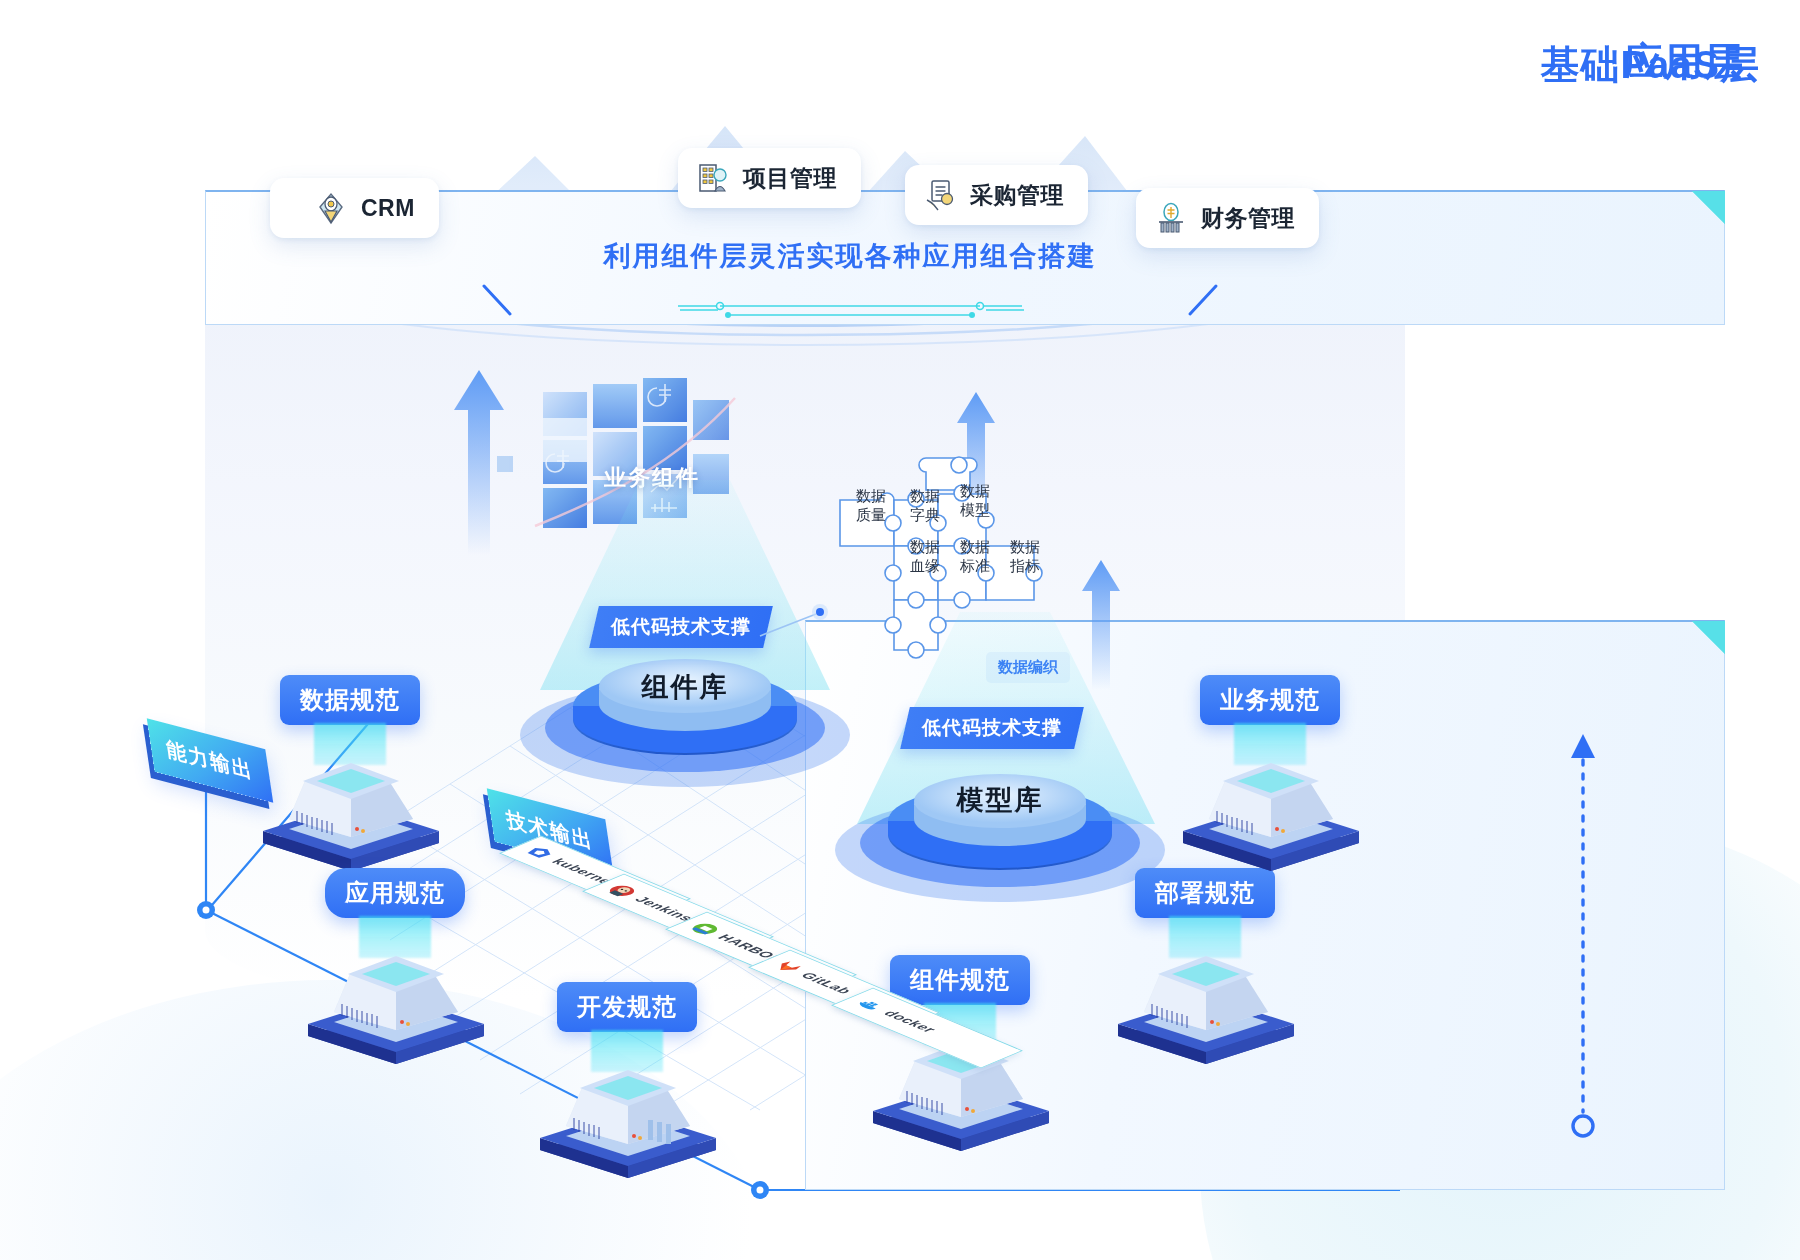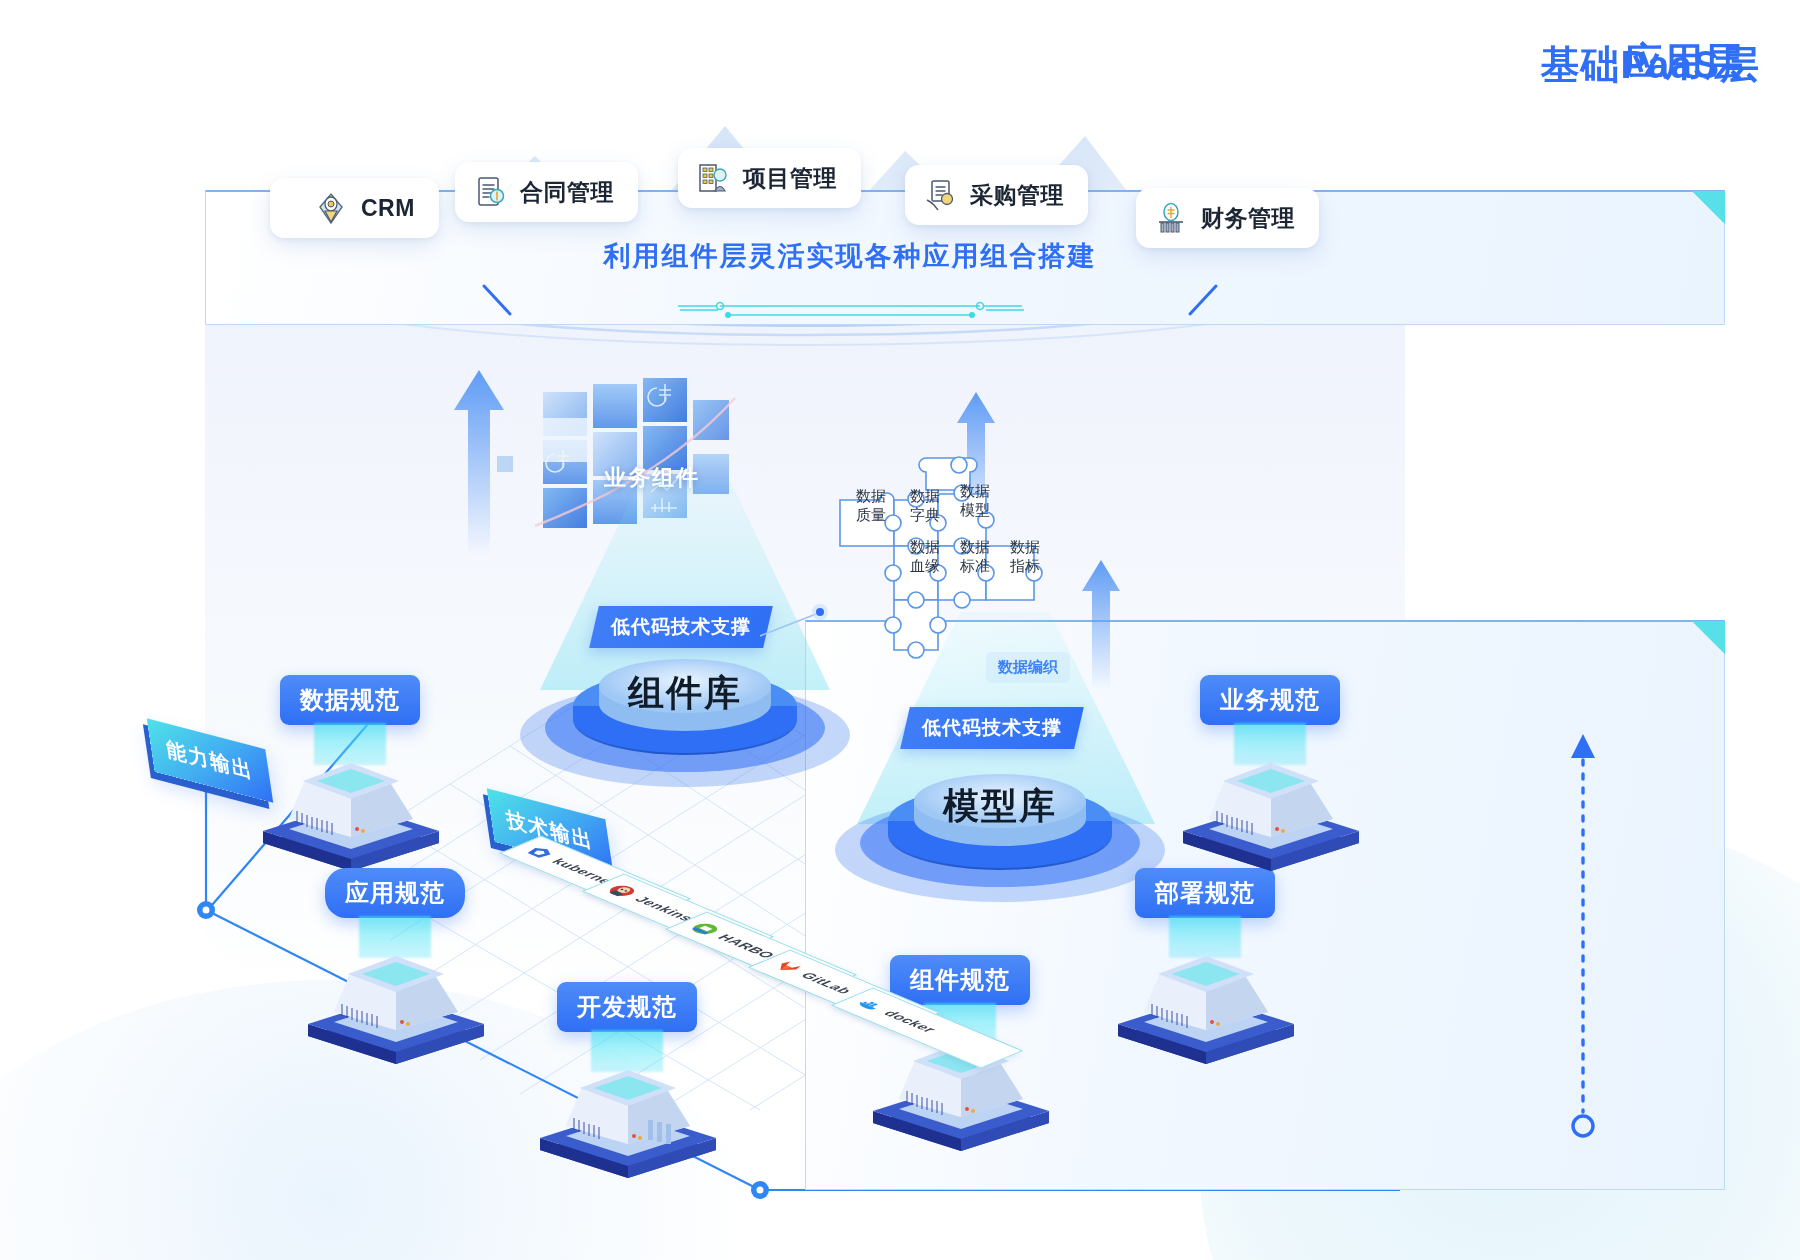--- a/index.html
+++ b/index.html
@@ -77,21 +77,21 @@
     padding:9px 20px; border-radius:9px; white-space:nowrap;
     box-shadow:0 6px 16px rgba(47,111,245,.30);
   }
   .ped-beam {
     position:absolute; left:50%; transform:translateX(-50%);
     width:72px; background:linear-gradient(180deg, rgba(67,233,242,.62) 0%, rgba(86,226,250,.30) 100%);
     filter:blur(1px);
   }
   .disc-label {
     position:absolute; left:50%; transform:translateX(-50%);
-    font-size:36px; font-weight:bold; color:#111c2b; letter-spacing:2px;
+    font-size:27px; font-weight:bold; color:#111c2b; letter-spacing:2px;
     white-space:nowrap; z-index:6;
   }
   .tech-badge {
     position:absolute; color:#fff; font-size:19px; font-weight:bold; letter-spacing:1px;
     padding:8px 17px; white-space:nowrap;
     background:linear-gradient(95deg,#3f7ef6 0%,#2f6ff5 100%);
     transform:skewX(-13deg);
     box-shadow:0 5px 14px rgba(47,111,245,.28);
   }
   .tech-badge span { display:block; transform:skewX(13deg); }
@@ -258,34 +258,20 @@
   <div class="app-card" style="left:270px; top:178px;padding-left:44px;">
     <svg class="app-ico" viewBox="0 0 34 34">
       <path d="M6 16 L17 3 L28 16 L17 32 Z" fill="#cfe7f2" stroke="#5a6a80" stroke-width="1.4"></path>
       <ellipse cx="17" cy="13" rx="6" ry="7" fill="#fff" stroke="#4a5a72" stroke-width="1.3"></ellipse>
       <circle cx="17" cy="13" r="3" fill="#f1c84b" stroke="#4a5a72" stroke-width="1"></circle>
       <path d="M11 20 L17 31 L23 20 Z" fill="#f3d679" stroke="#4a5a72" stroke-width="1.2"></path>
     </svg>
     <span class="lbl nosel">CRM</span>
   </div>
 
-  <div class="app-card" style="left:455px; top:162px;">
-    <svg class="app-ico" viewBox="0 0 34 34">
-      <rect x="6" y="3" width="19" height="27" rx="2" fill="#ffffff" stroke="#4a5a72" stroke-width="1.5"></rect>
-      <g stroke="#4a5a72" stroke-width="1.4" stroke-linecap="round">
-        <line x1="10" y1="10" x2="21" y2="10"></line>
-          <line x1="10" y1="14" x2="21" y2="14"></line>
-        <line x1="10" y1="18" x2="18" y2="18"></line>
-          <line x1="10" y1="22" x2="16" y2="22"></line>
-      </g>
-      <circle cx="24" cy="21" r="6.5" fill="#dff3f7" stroke="#3aa6bb" stroke-width="1.5"></circle>
-      <path d="M24 16.5 v9" stroke="#e0a92e" stroke-width="1.6"></path>
-    </svg>
-    <span class="lbl nosel">合同管理</span>
-  </div>
 
   <div class="app-card" style="left:678px; top:148px;">
     <svg class="app-ico" viewBox="0 0 34 34">
       <rect x="4" y="4" width="16" height="26" fill="#ffffff" stroke="#4a5a72" stroke-width="1.5"></rect>
       <g fill="#f0c63f" stroke="#4a5a72" stroke-width=".8">
         <rect x="7" y="7" width="4" height="3.4"></rect>
           <rect x="13" y="7" width="4" height="3.4"></rect>
         <rect x="7" y="13" width="4" height="3.4"></rect>
           <rect x="13" y="13" width="4" height="3.4"></rect>
         <rect x="7" y="19" width="4" height="3.4"></rect>

